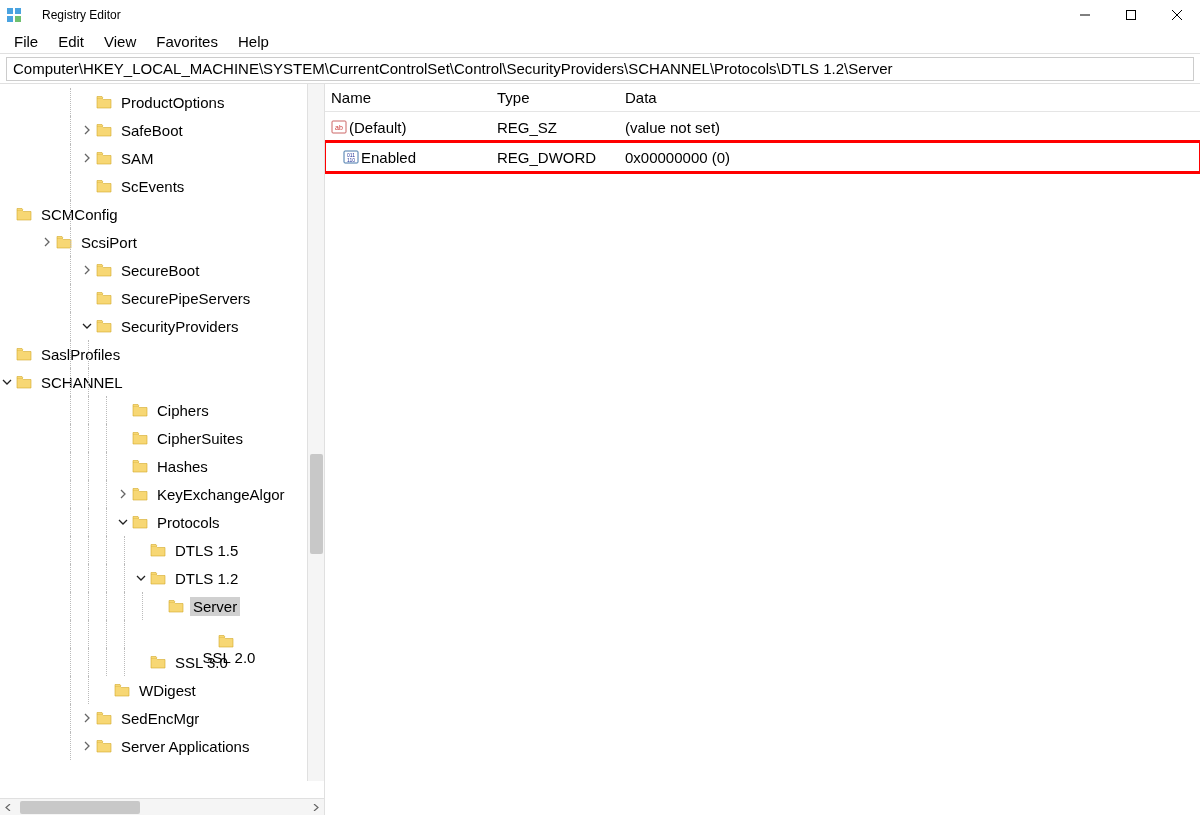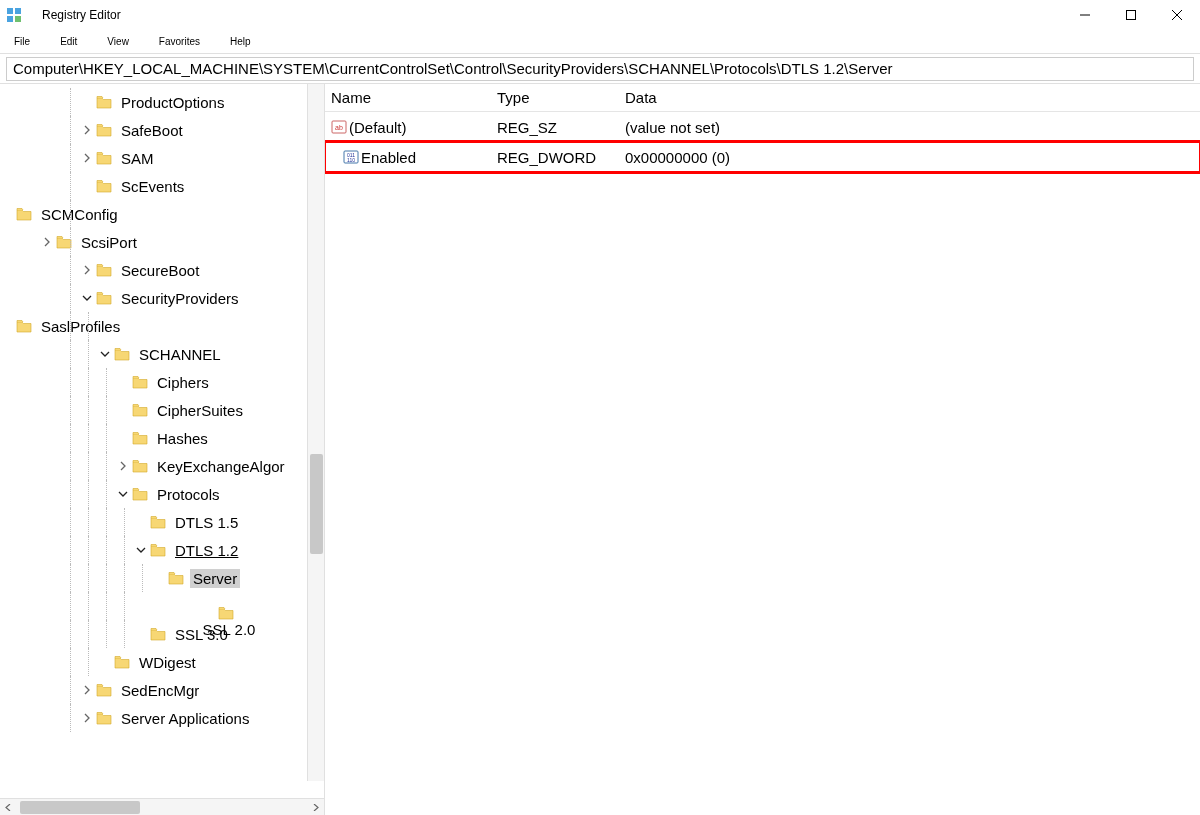--- a/index.html
+++ b/index.html
@@ -5,21 +5,21 @@
 * { box-sizing: border-box; font-family: "Segoe UI", Tahoma, sans-serif; }
 html, body { margin: 0; padding: 0; width: 1200px; height: 815px; background: #fff; overflow: hidden; }
 
 .titlebar { height: 30px; display: flex; align-items: center; justify-content: space-between; padding: 0 0 0 6px; font-size: 12px; }
 .titlebar-left { display: flex; align-items: center; gap: 20px; }
 .app-icon { width: 16px; height: 16px; display: inline-block; }
 .win-controls { display: flex; }
 .win-btn { width: 46px; height: 30px; display: flex; align-items: center; justify-content: center; }
 .win-btn svg { width: 10px; height: 10px; }
 
-.menubar { height: 24px; display: flex; align-items: center; gap: 10px; font-size: 10px; padding: 0 4px; border-bottom: 1px solid #e0e0e0; }
+.menubar { height: 24px; display: flex; align-items: center; gap: 0; font-size: 15px; padding: 0 4px; border-bottom: 1px solid #e0e0e0; }
 .menu-item { padding: 2px 10px; cursor: default; }
 
 .addressbar { height: 30px; display: flex; align-items: center; padding: 3px 6px; border-bottom: 1px solid #e0e0e0; }
 .addr-input { flex: 1; border: 1px solid #ccc; padding: 2px 6px; font-size: 15px; height: 24px; background:#fff; }
 
 .content { display: flex; height: calc(815px - 30px - 24px - 30px); }
 .tree-pane { width: 325px; border-right: 1px solid #e0e0e0; position: relative; overflow: hidden; display:flex; flex-direction:column;}
 .tree-scroll { flex:1; overflow: hidden; position: relative; }
 .tree { padding: 4px 0 0 0; font-size: 15px; white-space: nowrap; }
 .node { display: flex; align-items: center; height: 28px; position: relative; }
@@ -176,20 +176,29 @@
               </svg>
             </span>
             <span class="folder-icon"><svg viewBox="0 0 16 14">
                 <path d="M1 3 L6 3 L7.5 4.5 L15 4.5 L15 13 L1 13 Z" fill="#f7d774" stroke="#d4a92a" stroke-width="0.6"></path>
                 <path d="M1 3 L1 1.5 L6 1.5 L7 3" fill="#f7d774" stroke="#d4a92a" stroke-width="0.6"></path>
               </svg></span>
             <span class="node-label">SecureBoot</span>
             <span class="dots" style="left: 70px;"></span>
           </div>
           <div class="node" style="padding-left: 80px;">
+            <span class="expander blank"></span>
+            <span class="folder-icon"><svg viewBox="0 0 16 14">
+                <path d="M1 3 L6 3 L7.5 4.5 L15 4.5 L15 13 L1 13 Z" fill="#f7d774" stroke="#d4a92a" stroke-width="0.6"></path>
+                <path d="M1 3 L1 1.5 L6 1.5 L7 3" fill="#f7d774" stroke="#d4a92a" stroke-width="0.6"></path>
+              </svg></span>
+            <span class="node-label">SecurePipeServers</span>
+            <span class="dots" style="left: 70px;"></span>
+          </div>
+          <div class="node" style="padding-left: 80px;">
             <span class="expander">
               <svg width="10" height="10" viewBox="0 0 10 10">
                 <path d="M1 3 L5 7 L9 3" fill="none" stroke="#222" stroke-width="1.3"></path>
               </svg>
             </span>
             <span class="folder-icon"><svg viewBox="0 0 16 14">
                 <path d="M1 3 L6 3 L7.5 4.5 L15 4.5 L15 13 L1 13 Z" fill="#f7d774" stroke="#d4a92a" stroke-width="0.6"></path>
                 <path d="M1 3 L1 1.5 L6 1.5 L7 3" fill="#f7d774" stroke="#d4a92a" stroke-width="0.6"></path>
               </svg></span>
             <span class="node-label">SecurityProviders</span>
@@ -198,21 +207,21 @@
           <div class="node" style="">
             <span class="expander blank"></span>
             <span class="folder-icon"><svg viewBox="0 0 16 14">
                 <path d="M1 3 L6 3 L7.5 4.5 L15 4.5 L15 13 L1 13 Z" fill="#f7d774" stroke="#d4a92a" stroke-width="0.6"></path>
                 <path d="M1 3 L1 1.5 L6 1.5 L7 3" fill="#f7d774" stroke="#d4a92a" stroke-width="0.6"></path>
               </svg></span>
             <span class="node-label">SaslProfiles</span>
             <span class="dots" style="left: 70px;"></span>
             <span class="dots" style="left: 88px;"></span>
           </div>
-          <div class="node" style="padding-left: 98px;">
+          <div class="node" style="">
             <span class="expander">
               <svg width="10" height="10" viewBox="0 0 10 10">
                 <path d="M1 3 L5 7 L9 3" fill="none" stroke="#222" stroke-width="1.3"></path>
               </svg>
             </span>
             <span class="folder-icon"><svg viewBox="0 0 16 14">
                 <path d="M1 3 L6 3 L7.5 4.5 L15 4.5 L15 13 L1 13 Z" fill="#f7d774" stroke="#d4a92a" stroke-width="0.6"></path>
                 <path d="M1 3 L1 1.5 L6 1.5 L7 3" fill="#f7d774" stroke="#d4a92a" stroke-width="0.6"></path>
               </svg></span>
             <span class="node-label">SCHANNEL</span>
@@ -287,21 +296,21 @@
             <span class="folder-icon"><svg viewBox="0 0 16 14">
                 <path d="M1 3 L6 3 L7.5 4.5 L15 4.5 L15 13 L1 13 Z" fill="#f7d774" stroke="#d4a92a" stroke-width="0.6"></path>
                 <path d="M1 3 L1 1.5 L6 1.5 L7 3" fill="#f7d774" stroke="#d4a92a" stroke-width="0.6"></path>
               </svg></span>
             <span class="node-label">DTLS 1.5</span>
             <span class="dots" style="left: 70px;"></span>
             <span class="dots" style="left: 88px;"></span>
             <span class="dots" style="left: 106px;"></span>
             <span class="dots" style="left: 124px;"></span>
           </div>
-          <div class="node" style="padding-left: 134px; text-decoration: underline;">
+          <div class="node" style="padding-left: 134px;">
             <span class="expander">
               <svg width="10" height="10" viewBox="0 0 10 10">
                 <path d="M1 3 L5 7 L9 3" fill="none" stroke="#222" stroke-width="1.3"></path>
               </svg>
             </span>
             <span class="folder-icon"><svg viewBox="0 0 16 14">
                 <path d="M1 3 L6 3 L7.5 4.5 L15 4.5 L15 13 L1 13 Z" fill="#f7d774" stroke="#d4a92a" stroke-width="0.6"></path>
                 <path d="M1 3 L1 1.5 L6 1.5 L7 3" fill="#f7d774" stroke="#d4a92a" stroke-width="0.6"></path>
               </svg></span>
             <span class="node-label">DTLS 1.2</span>

